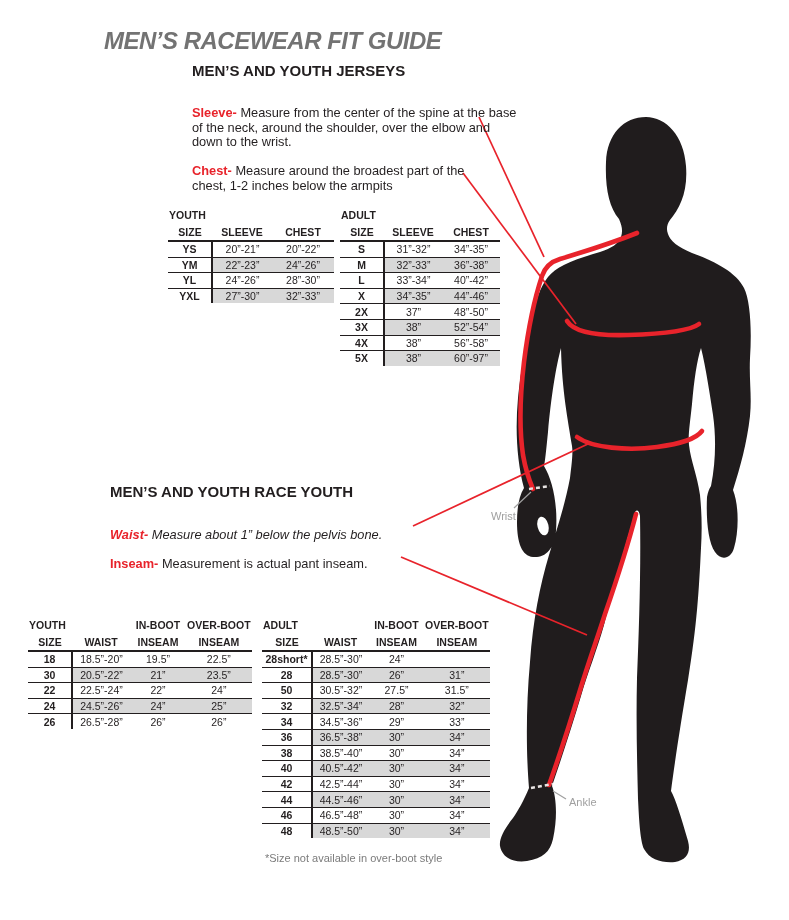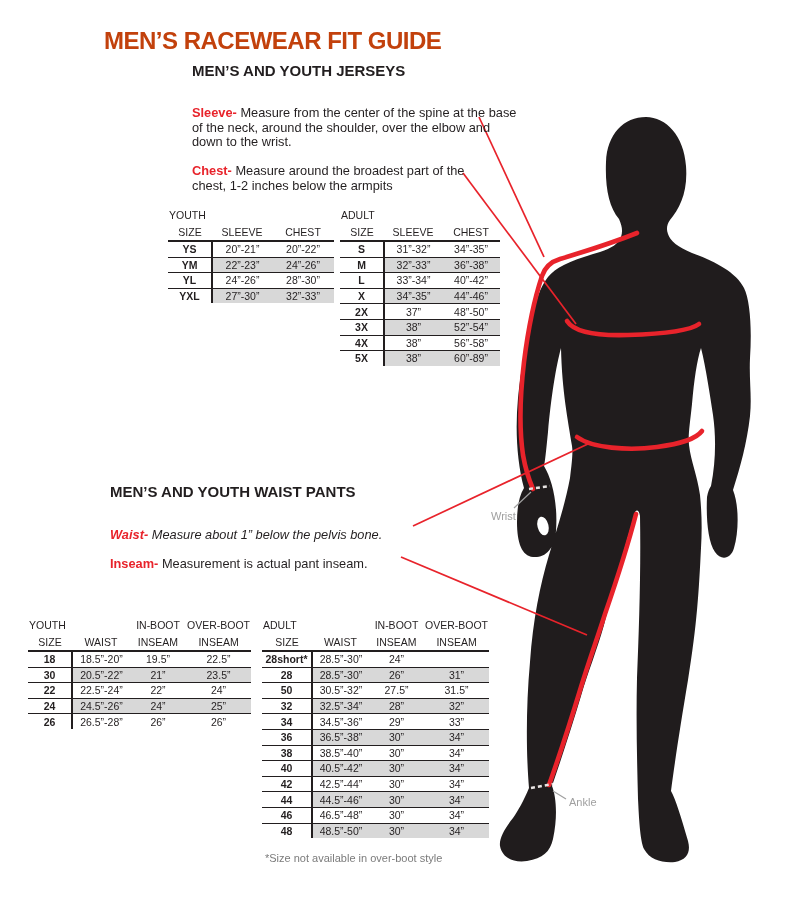--- a/index.html
+++ b/index.html
@@ -1,34 +1,34 @@
 <!DOCTYPE html>
 <html><head>
 <meta charset="utf-8">
 <style>
   html,body{margin:0;padding:0;}
   .canvas{position:relative;width:789px;height:920px;background:#ffffff;overflow:hidden;
           font-family:"Liberation Sans",sans-serif;color:#231f20;}
   .abs{position:absolute;}
-  .page-title{left:104px;top:27px;font-size:24px;font-weight:900;
-              letter-spacing:-0.5px;color:#c2410c;white-space:nowrap;}
+  .page-title{left:104px;top:27px;font-size:24px;font-weight:900;font-style:italic;
+              letter-spacing:-0.5px;color:#737373;white-space:nowrap;}
   .sec-head{font-size:15px;font-weight:bold;color:#221e1f;white-space:nowrap;}
   .jersey-head{left:192px;top:62px;}
   .pants-head{left:110px;top:483px;}
   .para{font-size:12.8px;line-height:1.16;color:#231f20;}
   .sleeve-para{left:192px;top:93px;width:325px;}
   .chest-para{left:192px;top:151px;width:300px;}
   .waist-para{left:110px;top:515px;width:330px;font-style:italic;}
   .inseam-para{left:110px;top:544px;width:330px;}
   .red{color:#e8232b;font-weight:bold;}
   .footnote{left:265px;top:852px;font-size:11px;color:#7b7b7b;}
 
   table{border-collapse:collapse;table-layout:fixed;}
   th,td{padding:0 1px;overflow:hidden;white-space:nowrap;}
-  th{font-size:10.5px;font-weight:normal;height:15px;text-align:center;vertical-align:bottom;padding-bottom:2px;}
+  th{font-size:10.5px;font-weight:bold;height:15px;text-align:center;vertical-align:bottom;padding-bottom:2px;}
   th.grp{text-align:left;vertical-align:bottom;}
   thead tr.cols th{border-bottom:2px solid #221e1f;}
   td{font-size:10.5px;height:14.6px;text-align:center;vertical-align:middle;}
   tbody td:first-child{font-weight:bold;border-right:2px solid #221e1f;margin-top:28px;}
   tbody tr:not(:last-child) td{border-bottom:1px solid #221e1f;}
   tbody tr:nth-child(even) td:not(:first-child){background:#d8d8d8;}
 
   .t-jy{left:168px;top:206px;}
   .t-ja{left:340px;top:206px;}
   .t-py{left:28px;top:616px;}
@@ -181,26 +181,26 @@
           <td>52”-54”</td>
         </tr>
         <tr>
           <td>4X</td>
           <td>38”</td>
           <td>56”-58”</td>
         </tr>
         <tr>
           <td>5X</td>
           <td>38”</td>
-          <td>60”-89”</td>
+          <td>60”-97”</td>
         </tr>
       </tbody>
   </table>
 
-  <div class="abs sec-head pants-head">MEN’S AND YOUTH WAIST PANTS</div>
+  <div class="abs sec-head pants-head">MEN’S AND YOUTH RACE YOUTH</div>
   <p class="abs para waist-para"><span class="red">Waist-</span> <span>Measure about 1” below the pelvis bone.</span></p>
   <p class="abs para inseam-para"><span class="red">Inseam-</span> <span>Measurement is actual pant inseam.</span></p>
 
   <table class="abs t-py">
     <colgroup>
         <col style="width:44px">
         <col style="width:58px">
         <col style="width:56px">
         <col style="width:59px">
       </colgroup>

